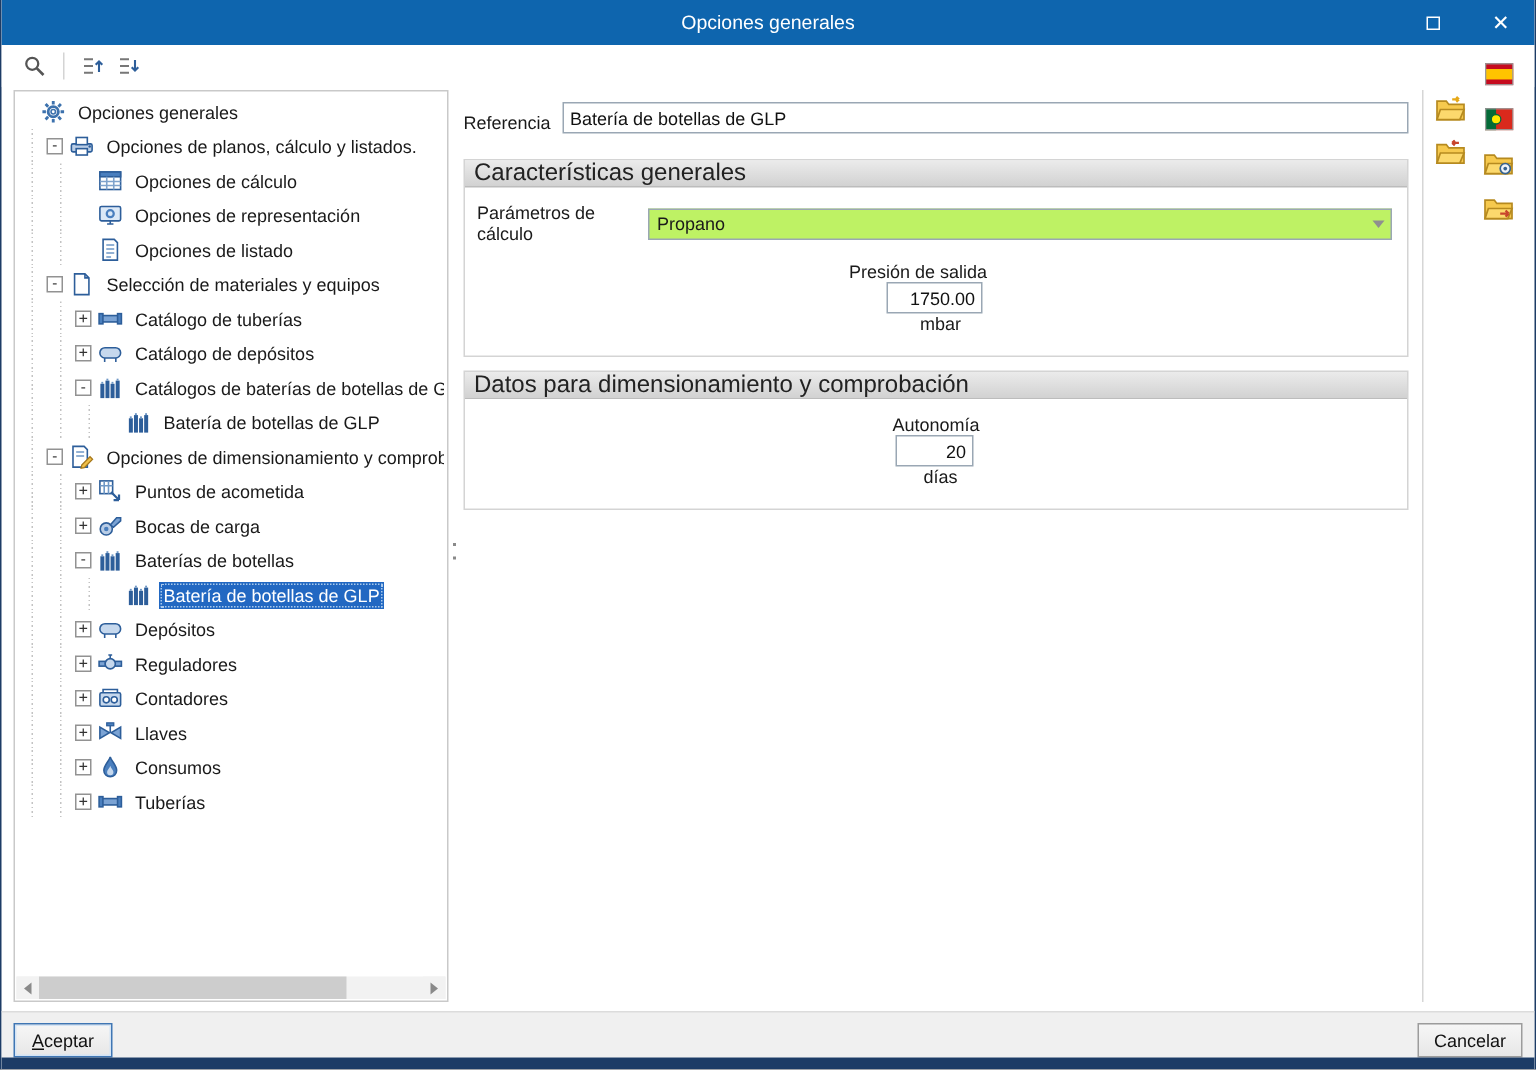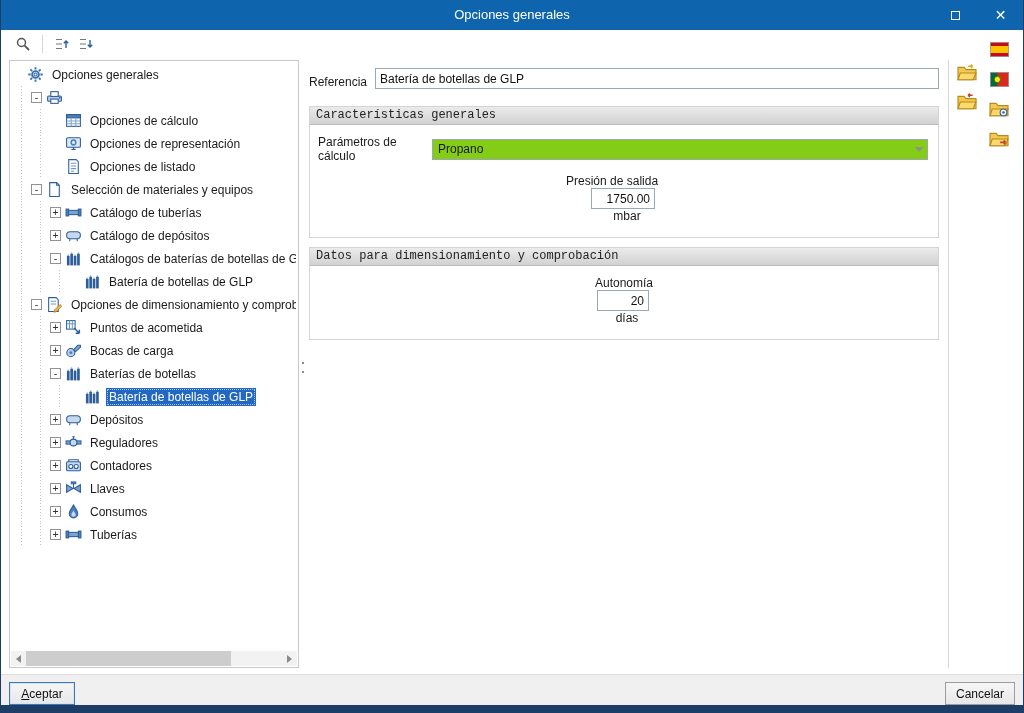--- a/index.html
+++ b/index.html
@@ -69,33 +69,33 @@
   .num{text-align:right;}
   .w64{width:64px;flex:none;}
   .w52{width:52px;flex:none;}
   .w62{width:62px;}
   .w114{width:114px;}
   .w56{width:50px;margin-right:6px;}
   .unit{margin-left:8px;color:#1a1a1a;}
 
   .group{margin-top:17px;border:1px solid #d4d4d4;background:#fff;}
   .group.g2{margin-top:9px;}
-  .group-hd{height:18px;line-height:17px;padding-left:6px;font-size:12px;color:#222;
-    background:linear-gradient(#ebebeb,#d2d2d2);border-bottom:1px solid #bcbcbc;font-family:Liberation Mono, monospace;}
+  .group-hd{height:18px;line-height:17px;padding-left:6px;font-size:16px;color:#222;
+    background:linear-gradient(#ebebeb,#d2d2d2);border-bottom:1px solid #bcbcbc;}
   .group-bd{padding:10px 10px 12px 8px;}
   .f-row{display:flex;align-items:center;margin-bottom:11px;}
   .f-row.last{margin-bottom:2px;flex-direction:column;}
   .desc-row{align-items:flex-start;}
   .ta-wrap{position:relative;flex:1;}
   .ta{width:100%;height:53px;border:1px solid #9aa7b4;resize:none;
     font:12px "Liberation Sans",sans-serif;padding:2px 20px 2px 4px;}
   .ta-sb{position:absolute;right:1px;top:1px;bottom:3px;width:16px;background:#fff;
     border-left:1px solid #eee;display:flex;flex-direction:column;justify-content:space-between;
     align-items:center;padding:3px 0;}
-  .combo{flex:1;height:21px;border:1px solid #9aa7b4;background:#84cc16;display:flex;align-items:center;}
+  .combo{flex:1;height:21px;border:1px solid #9aa7b4;background:#bef264;display:flex;align-items:center;}
   .combo-val{flex:1;padding:0 5px;}
   .combo-dd{flex:none;width:17px;display:flex;align-items:center;justify-content:center;}
 
   
   .right-divider{position:absolute;left:947px;top:60px;bottom:45px;width:1px;background:#d6d6d6;}
   .rail-col1{position:absolute;left:954px;top:62px;display:flex;flex-direction:column;gap:7px;}
   .rail-col2{position:absolute;left:986px;top:38px;display:flex;flex-direction:column;gap:8px;}
   .rail-icon{width:24px;height:22px;display:flex;align-items:center;justify-content:center;}
   .rail-icon svg{display:block;}
 
@@ -170,20 +170,21 @@
           <span class="guide"></span>
           <span class="expander">-</span>
           <span class="ticon">
             <svg viewBox="0 0 16 16">
               <rect x="1.5" y="6.5" width="13" height="5" rx="1" fill="#b9cde6" stroke="#2d5e9a"></rect>
               <rect x="4.5" y="2.5" width="7" height="4.5" fill="#fff" stroke="#2d5e9a"></rect>
               <rect x="4.5" y="9.5" width="7" height="4" fill="#fff" stroke="#2d5e9a"></rect>
               <circle cx="13" cy="8.2" r="0.8" fill="#2d5e9a"></circle>
             </svg>
           </span>
+          <span class="tlabel">Opciones de planos, cálculo y listados.</span>
         </div>
         <div class="trow">
           <span class="guide"></span>
           <span class="guide"></span>
           <span class="exp-spacer"></span>
           <span class="ticon">
             <svg viewBox="0 0 16 16">
               <rect x="1.5" y="2.5" width="13" height="11" fill="#fff" stroke="#2d5e9a"></rect>
               <rect x="1.5" y="2.5" width="13" height="3" fill="#4a7fbe" stroke="#2d5e9a"></rect>
               <path d="M1.5 8.5h13M1.5 11h13M5.8 5.5v8M10.2 5.5v8" stroke="#7fa3cc" fill="none"></path>

